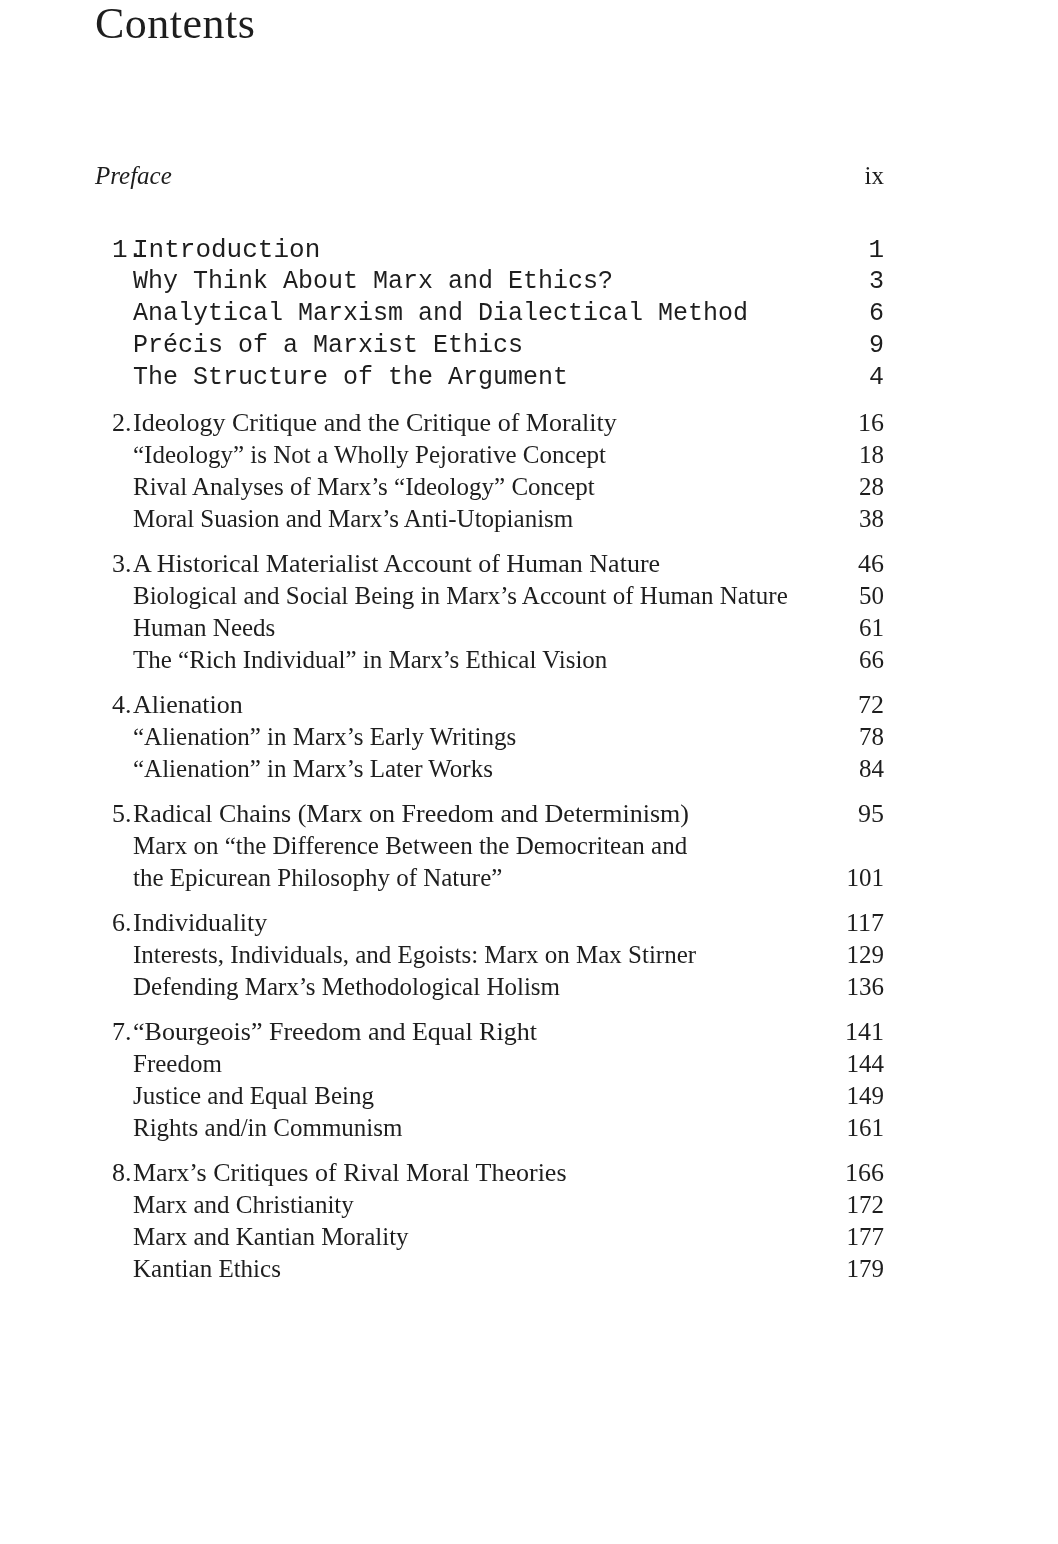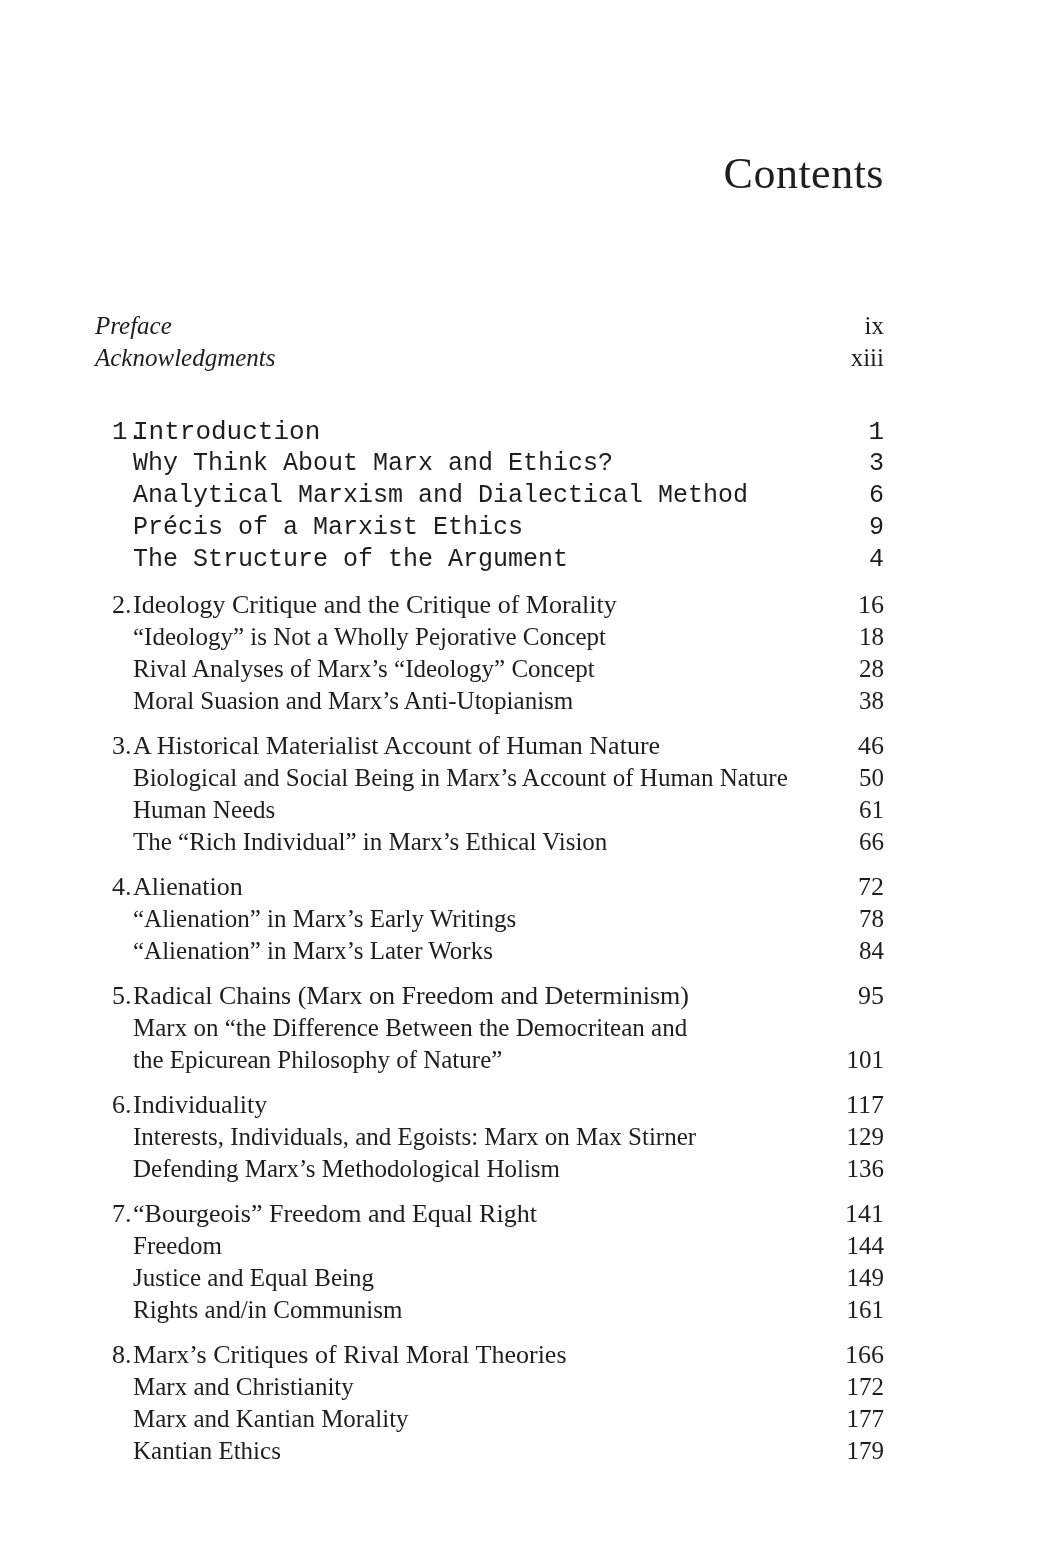--- a/index.html
+++ b/index.html
@@ -7,26 +7,25 @@
     position: relative;
     width: 1058px;
     height: 1544px;
     background: #ffffff;
     font-family: "Liberation Serif", serif;
     color: #1e1e1e;
     overflow: hidden;
   }
   .title {
     margin: 0 0 0 95px;
-    padding-top: 150px;
     width: 789px;
     font-size: 44px;
     font-weight: 400;
     line-height: 48px;
-    text-align: right;
+    text-align: left;
     letter-spacing: 0.5px;
   }
   .toc {
     margin-left: 95px;
     width: 789px;
     margin-top: 112px;
   }
   .row {
     display: flex;
     align-items: center;
@@ -51,24 +50,20 @@
 <body>
 
 <div class="page">
   <h1 class="title">Contents</h1>
   <div class="toc">
     <div id="front-matter">
         <div class="row fm">
           <span class="label">Preface</span>
           <span class="page-num">ix</span>
         </div>
-        <div class="row fm">
-          <span class="label">Acknowledgments</span>
-          <span class="page-num">xiii</span>
-        </div>
       </div>
     <div id="chapters">
         <div class="group">
           <div class="row heading">
             <span class="label"><span class="num">1.</span><span class="ch-title">Introduction</span></span>
             <span class="page-num">1</span>
           </div>
           <div class="row sub">
             <span class="label">Why Think About Marx and Ethics?</span>
             <span class="page-num">3</span>

